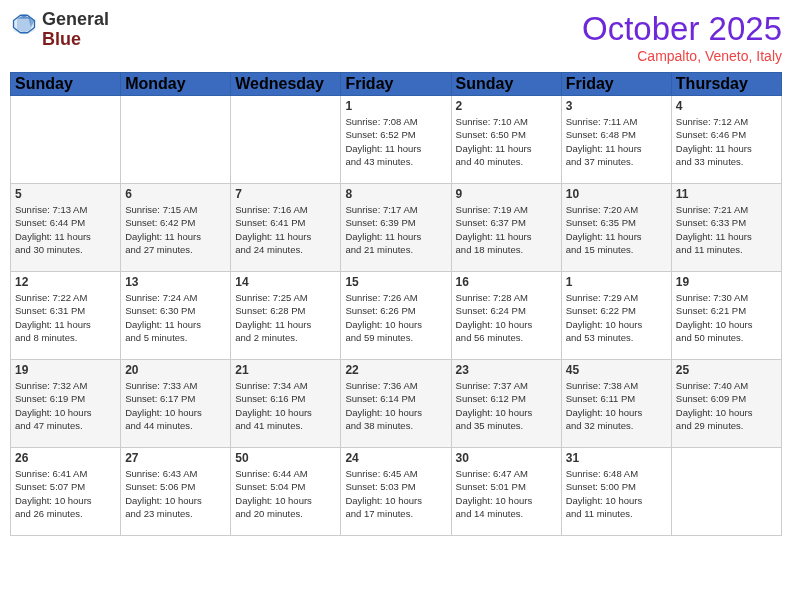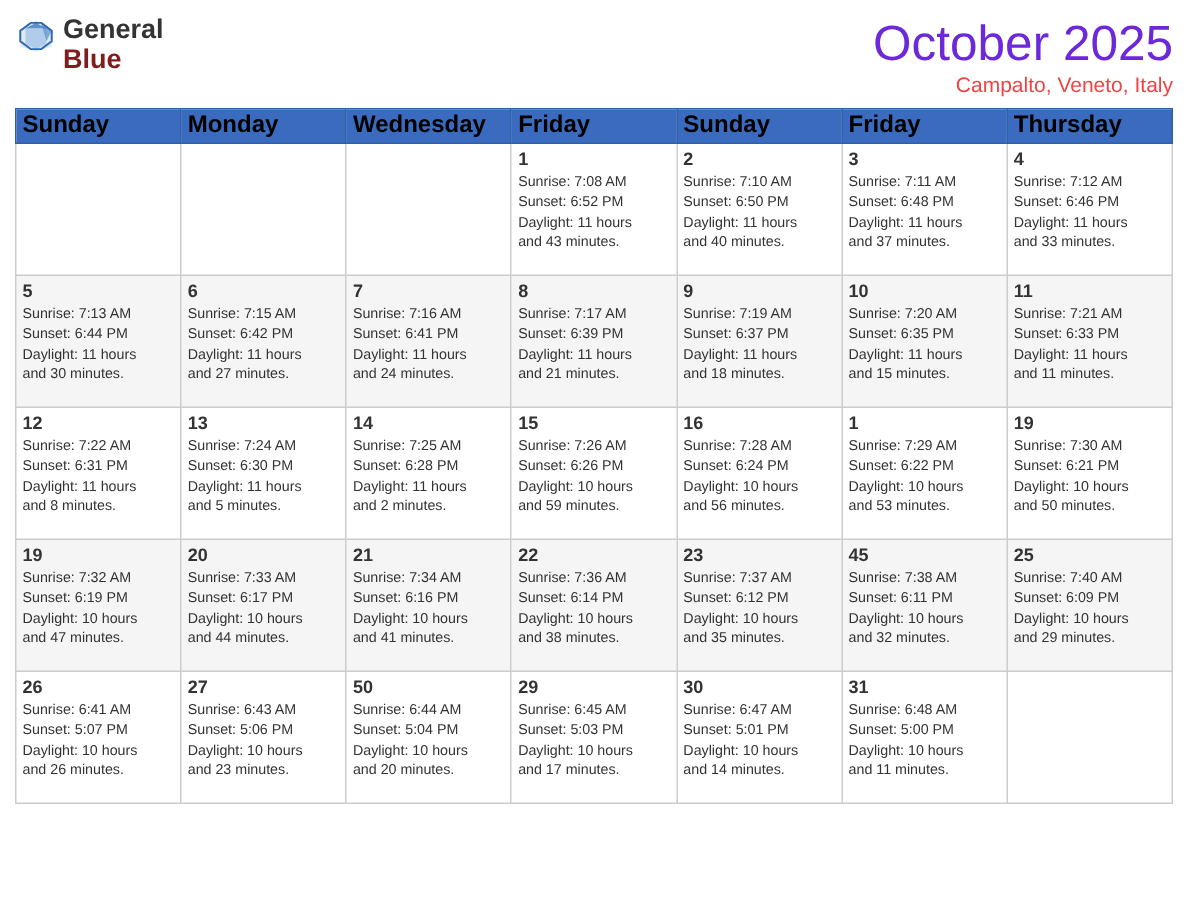--- a/index.html
+++ b/index.html
@@ -249,21 +249,21 @@
           </td>
           <td>
             <span class="day-num">27</span>
             <div class="day-info">Sunrise: 6:43 AM<br>Sunset: 5:06 PM<br>Daylight: 10 hours<br>and 23 minutes.</div>
           </td>
           <td>
             <span class="day-num">50</span>
             <div class="day-info">Sunrise: 6:44 AM<br>Sunset: 5:04 PM<br>Daylight: 10 hours<br>and 20 minutes.</div>
           </td>
           <td>
-            <span class="day-num">29</span>
+            <span class="day-num">24</span>
             <div class="day-info">Sunrise: 6:45 AM<br>Sunset: 5:03 PM<br>Daylight: 10 hours<br>and 17 minutes.</div>
           </td>
           <td>
             <span class="day-num">30</span>
             <div class="day-info">Sunrise: 6:47 AM<br>Sunset: 5:01 PM<br>Daylight: 10 hours<br>and 14 minutes.</div>
           </td>
           <td>
             <span class="day-num">31</span>
             <div class="day-info">Sunrise: 6:48 AM<br>Sunset: 5:00 PM<br>Daylight: 10 hours<br>and 11 minutes.</div>
           </td>

